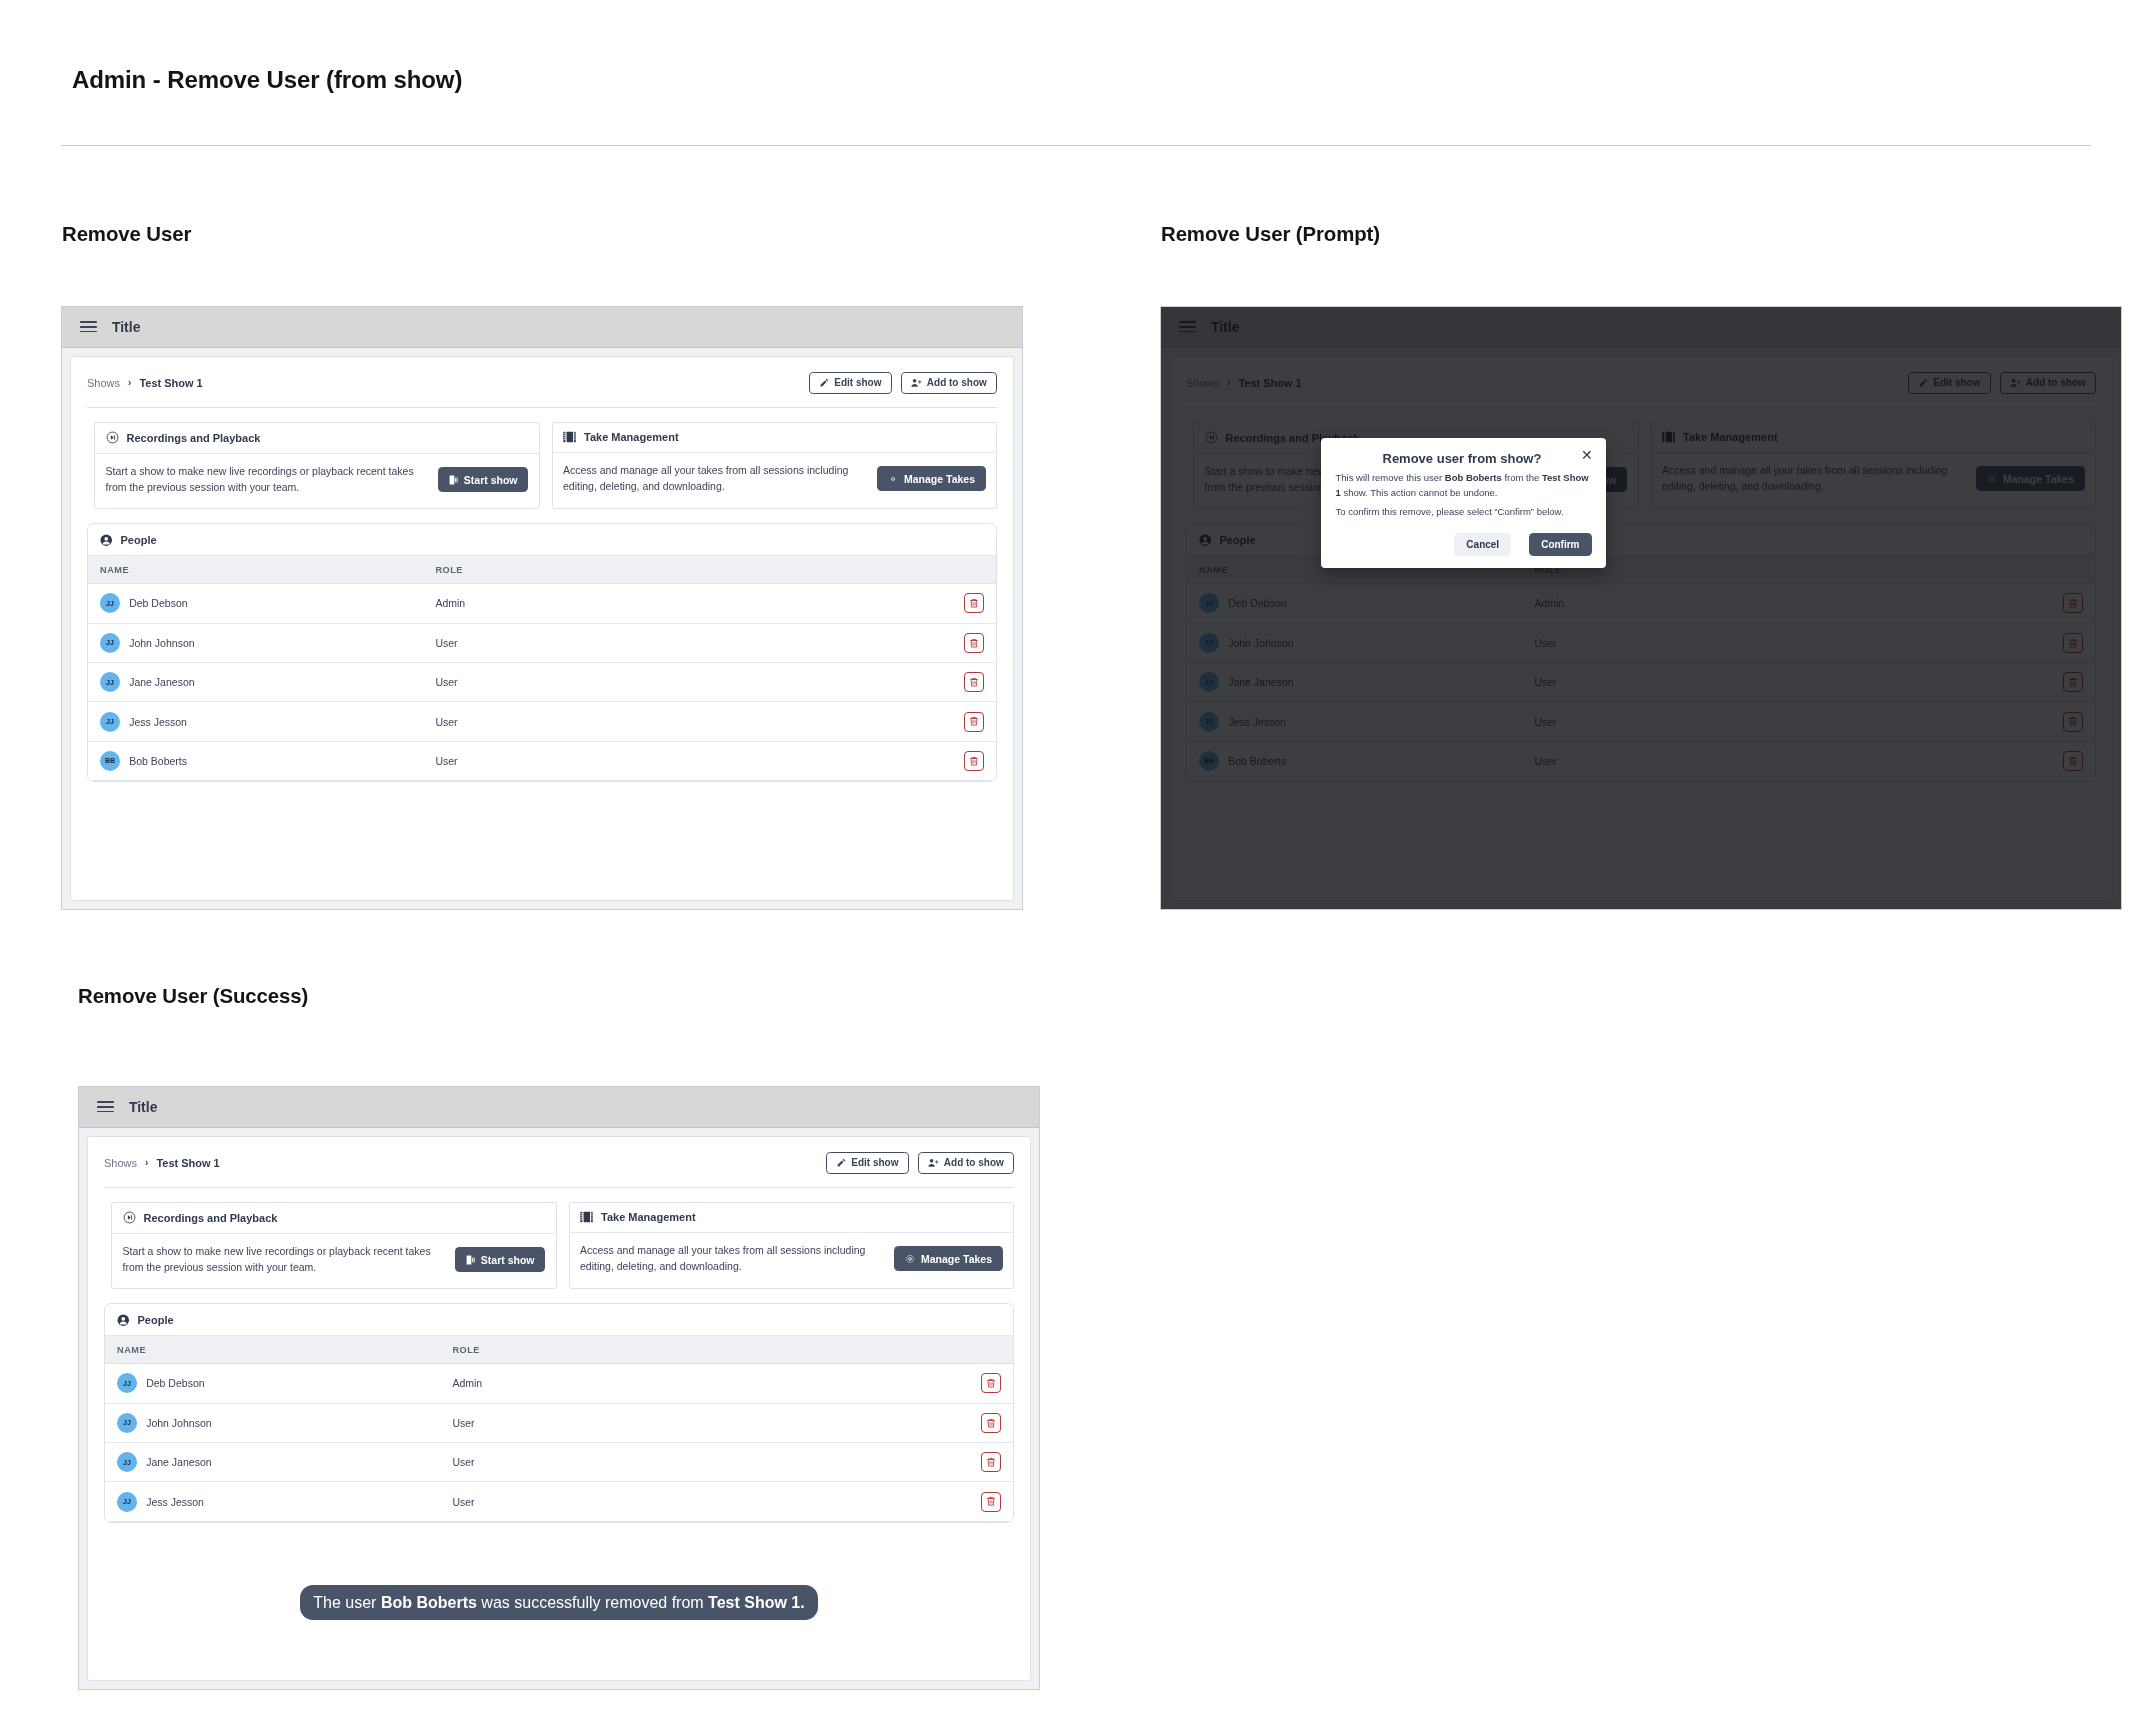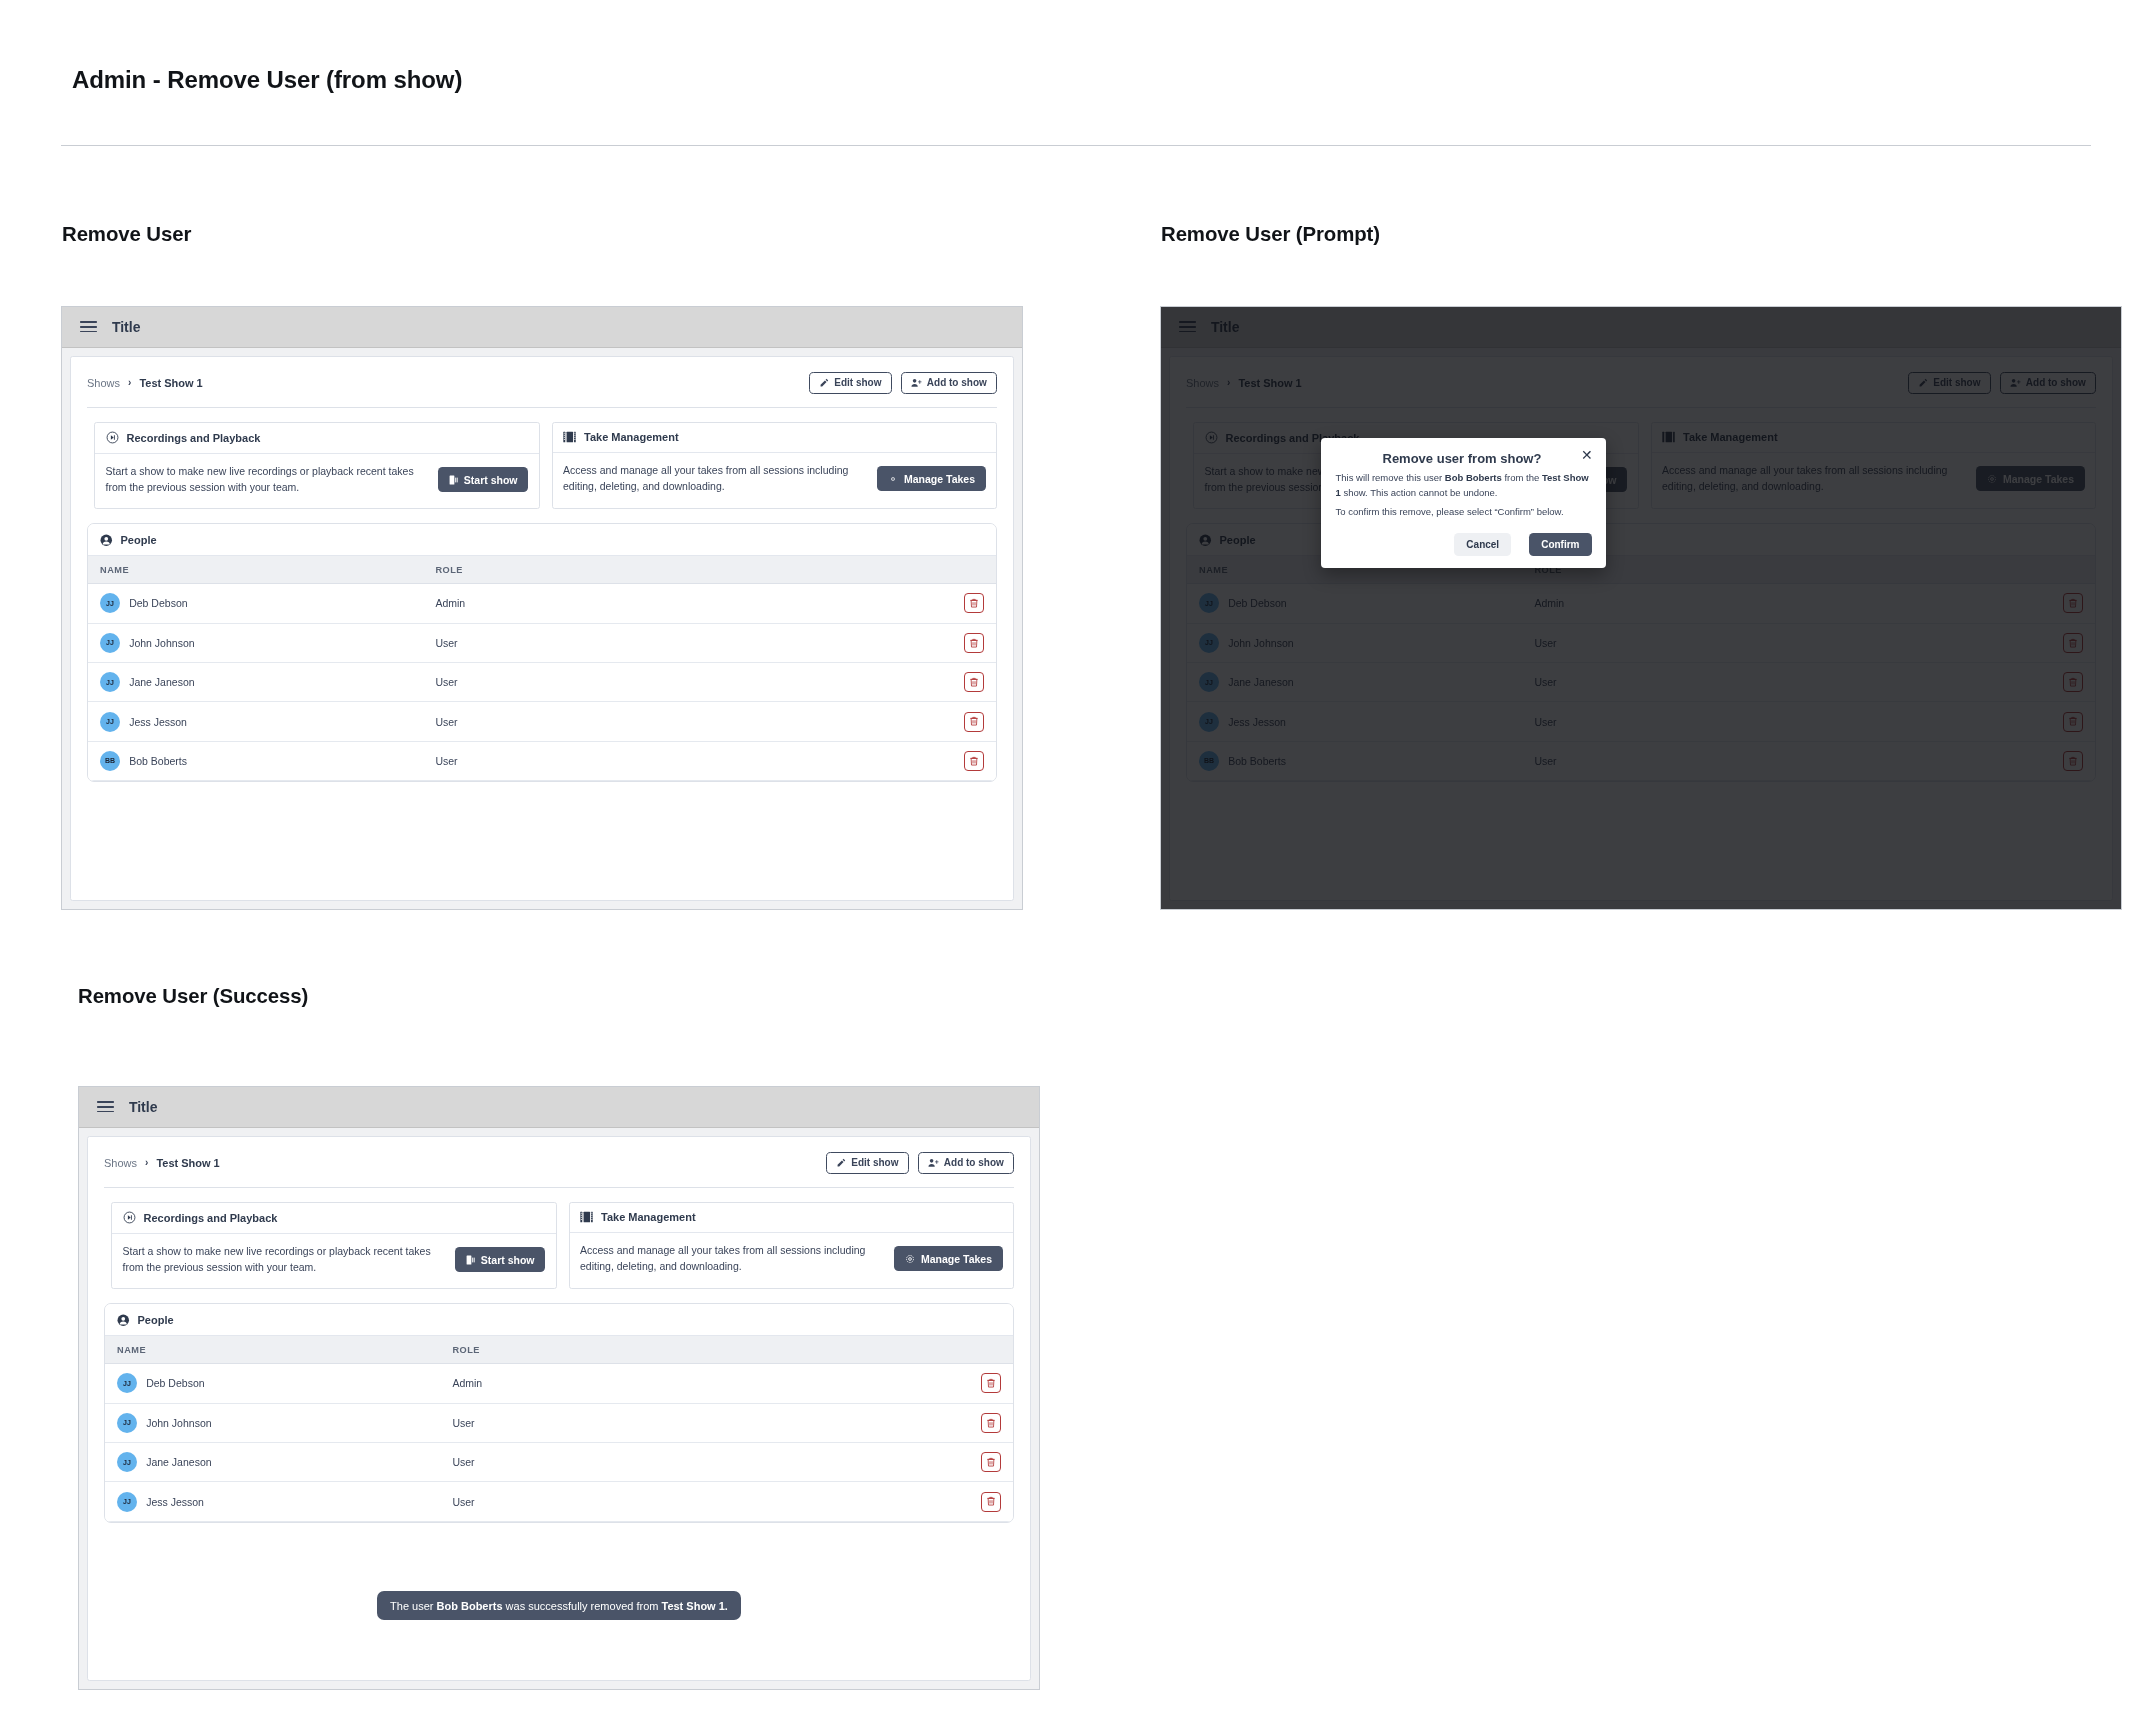--- a/index.html
+++ b/index.html
@@ -154,22 +154,22 @@
     background: #4a5468; border: none; border-radius: 4.6px; color: #fff;
     font-size: 10px; font-weight: 600; padding: 6px 12px;
   }
 
   
   .toast-zone {
     position: absolute; left: 0; right: 0; bottom: 60px;
     display: flex; justify-content: center;
   }
   .toast {
-    background: #4a5468; color: #fff; border-radius: 7px;
-    font-size: 11px; padding: 8.5px 13px; white-space: nowrap;
+    background: #4a5468; color: #fff; border-radius: 13px;
+    font-size: 16px; padding: 8.5px 13px; white-space: nowrap;
   }
   .toast b { font-weight: 700; }
 
   svg { display: block; }
 </style>
 </head>
 <body>
 
 <div class="page">
 

